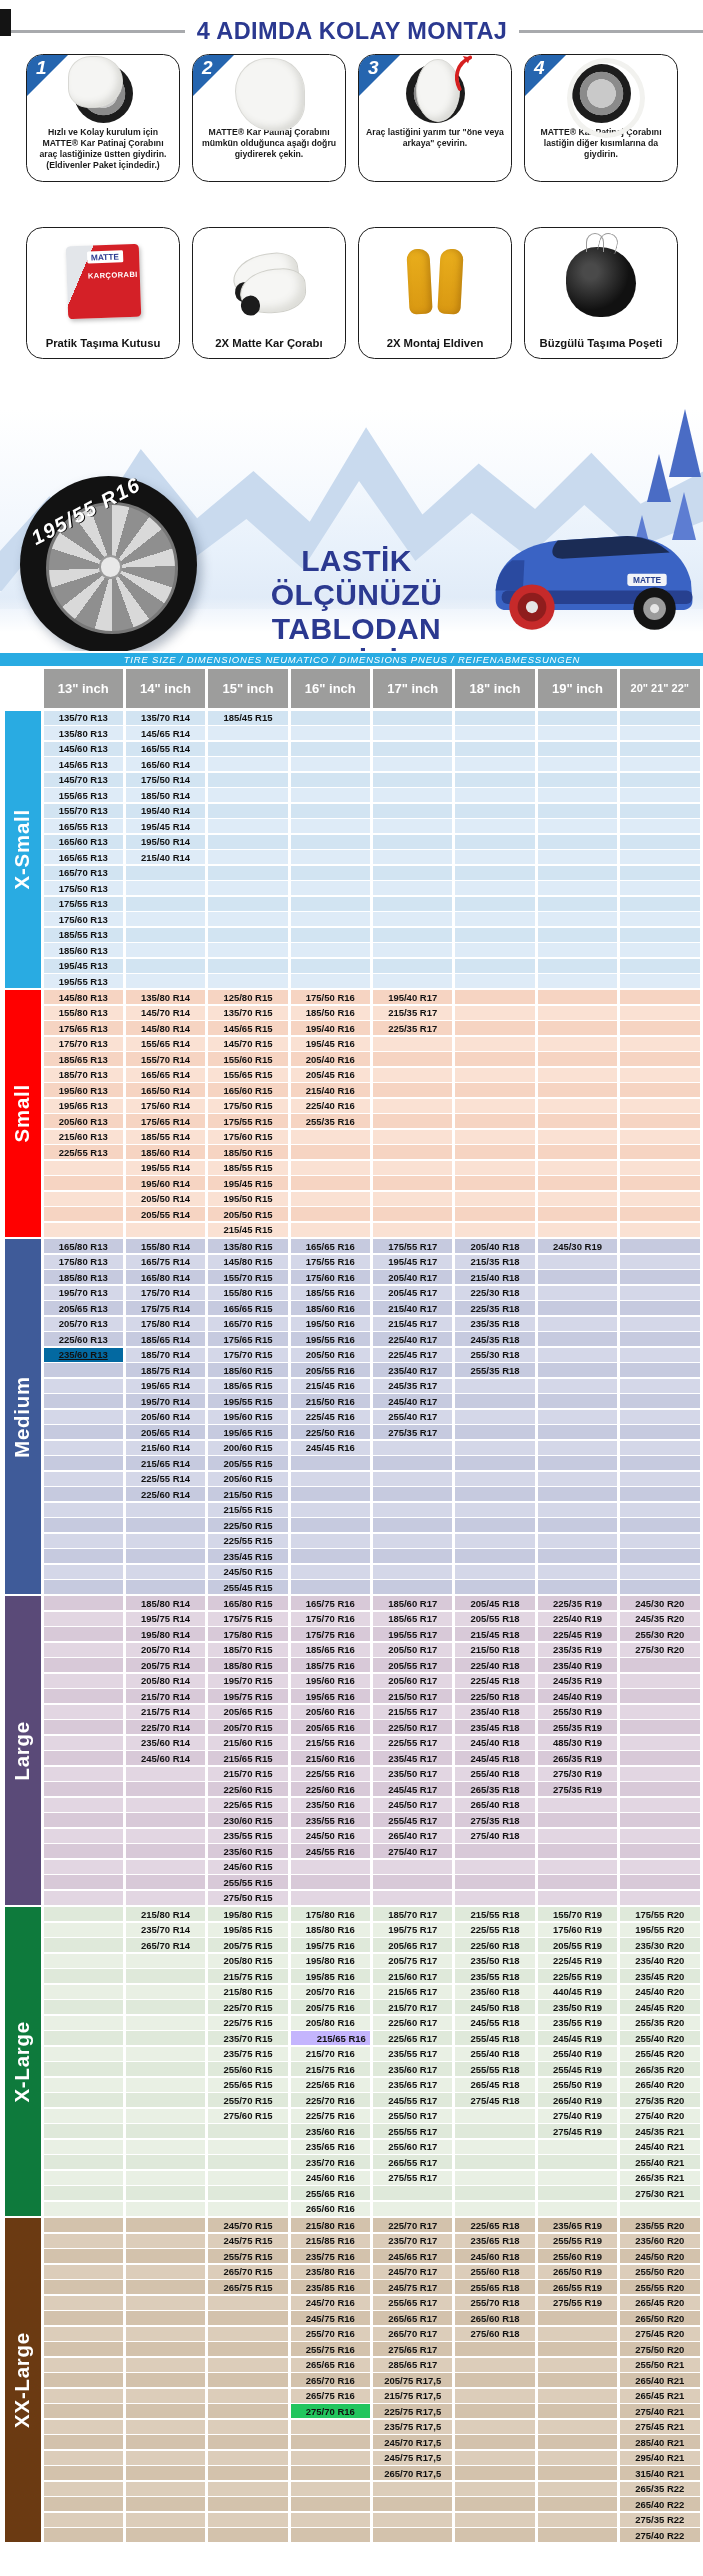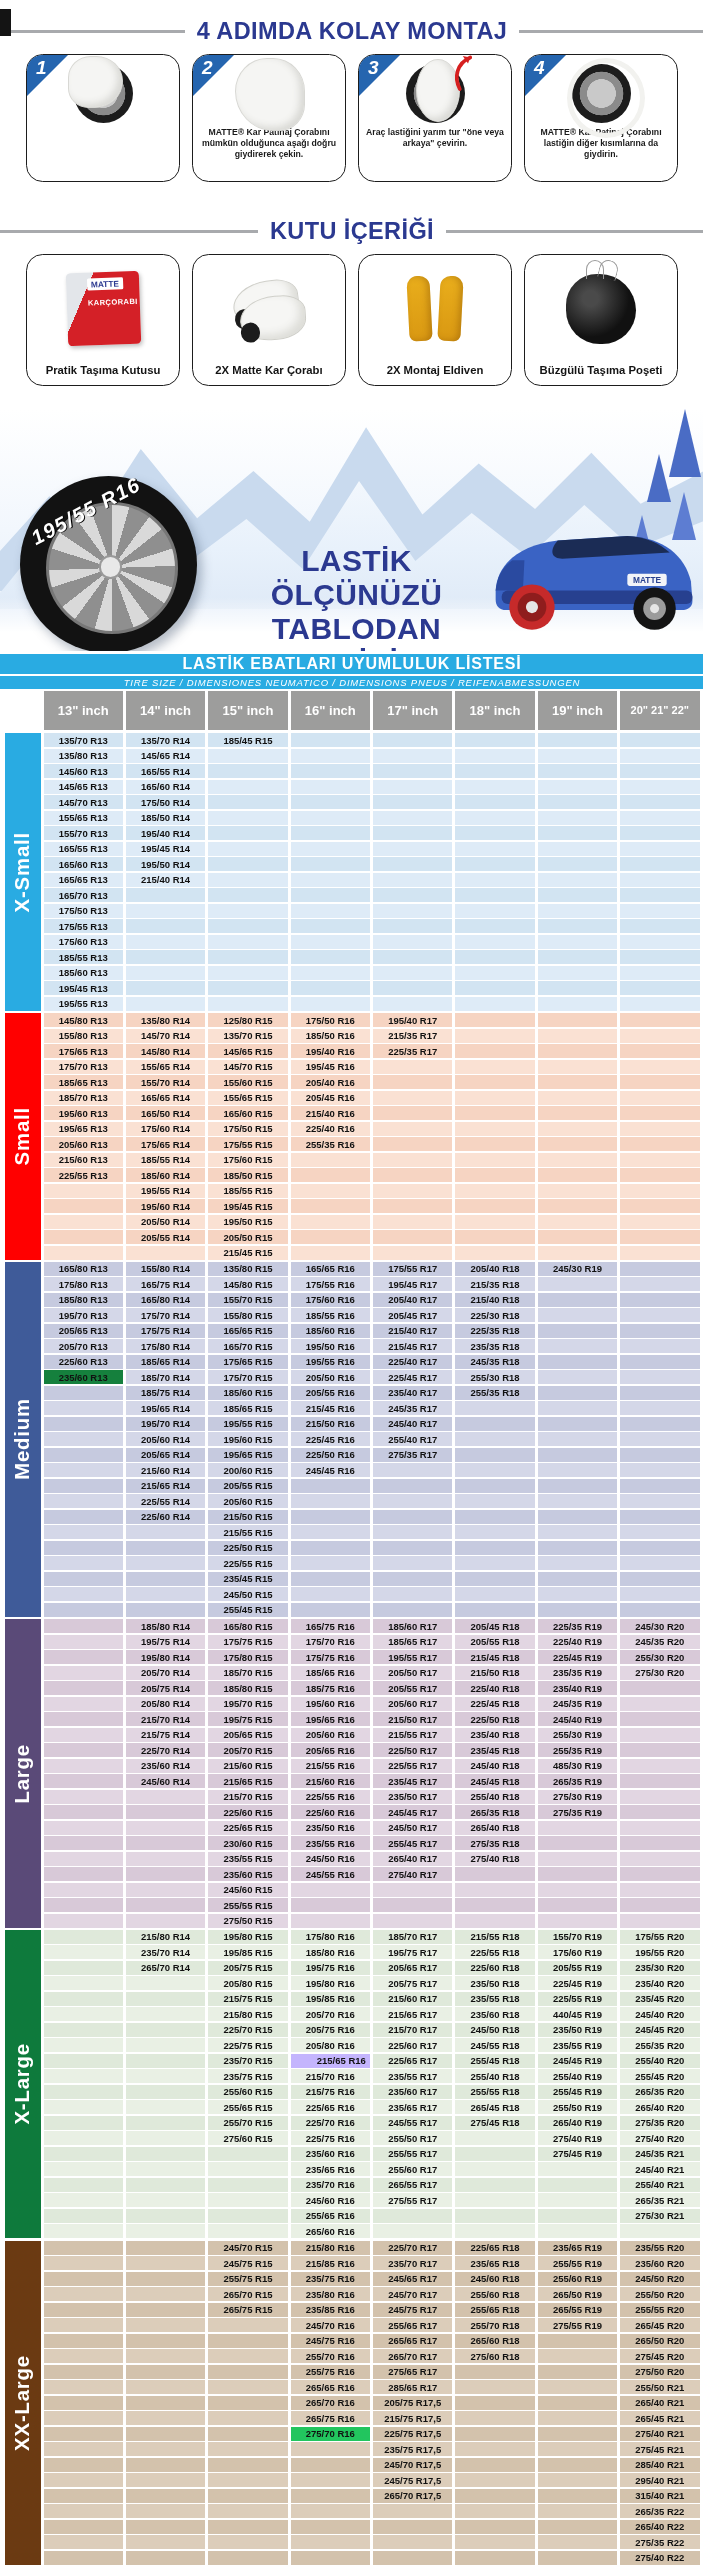--- a/index.html
+++ b/index.html
@@ -77,20 +77,21 @@
   </div>
   <div class="cards">
     <div class="card">
       <div class="tri"></div>
       <div class="tri-num">1</div>
       <div class="step-img">
         <div class="tire-mini">
             <div class="sock-mini"></div>
           </div>
       </div>
+      <div class="step-caption">Hızlı ve Kolay kurulum için MATTE® Kar Patinaj Çorabını araç lastiğinize üstten giydirin. (Eldivenler Paket İçindedir.)</div>
     </div>
     <div class="card">
       <div class="tri"></div>
       <div class="tri-num">2</div>
       <div class="step-img">
         <div class="tire-mini">
             <div class="sock-mini sock-full" style="border-radius:50% 50% 40% 60%;"></div>
           </div>
       </div>
       <div class="step-caption">MATTE® Kar Patinaj Çorabını mümkün olduğunca aşağı doğru giydirerek çekin.</div>
@@ -116,25 +117,20 @@
         <div class="tire-mini">
             <div class="sock-mini" style="left:-4.5px;top:-6px;width:68px;height:70px;border-radius:50%;background:transparent;border:5.3px solid #f2f2ef;box-shadow:none;"></div>
           </div>
       </div>
       <div class="step-caption">MATTE® Kar Patinaj Çorabını lastiğin diğer kısımlarına da giydirin.</div>
     </div>
   </div>
 </div>
 
 <div class="box-section">
-  <div class="title-row">
-    <div class="hline"></div>
-    <div class="big-title">KUTU İÇERİĞİ</div>
-    <div class="hline"></div>
-  </div>
   <div class="cards">
     <div class="box-card">
       <div class="box-img-zone">
         <div class="prod-box">
           <div class="brand">MATTE</div>
           <div class="pname">KARÇORABI</div>
         </div>
       </div>
       <div class="box-label">Pratik Taşıma Kutusu</div>
     </div>
@@ -194,21 +190,20 @@
     <circle cx="70" cy="140" r="30" fill="#c62a2a"></circle>
     <circle cx="70" cy="140" r="19" fill="#8f1d1d"></circle>
     <circle cx="70" cy="140" r="8" fill="#e6e6e6"></circle>
     <circle cx="232" cy="142" r="28" fill="#141414"></circle>
     <circle cx="232" cy="142" r="15" fill="#9b9b9b"></circle>
     <circle cx="232" cy="142" r="6" fill="#e6e6e6"></circle>
   </svg>
 </div>
 
 <div>
-  <div class="tbl-title">LASTİK EBATLARI UYUMLULUK LİSTESİ</div>
   <div class="tbl-sub">TIRE SIZE  /  DIMENSIONES NEUMATICO  /  DIMENSIONS PNEUS  /  REIFENABMESSUNGEN</div>
   <div class="tbl-head">
     <div class="spacer"></div>
   <div class="hcell" style="background: rgb(157, 157, 156);">13" inch</div>
       <div class="hcell" style="background: rgb(157, 157, 156);">14" inch</div>
       <div class="hcell" style="background: rgb(157, 157, 156);">15" inch</div>
       <div class="hcell" style="background: rgb(157, 157, 156);">16" inch</div>
       <div class="hcell" style="background: rgb(157, 157, 156);">17" inch</div>
       <div class="hcell" style="background: rgb(157, 157, 156);">18" inch</div>
       <div class="hcell" style="background: rgb(157, 157, 156);">19" inch</div>
@@ -555,21 +550,21 @@
           <div class="cell" style="background: rgb(212, 215, 232);"></div>
           <div class="cell" style="background: rgb(212, 215, 232);"></div>
           <div class="cell" style="background: rgb(198, 202, 223);">225/60 R13</div>
           <div class="cell" style="background: rgb(198, 202, 223);">185/65 R14</div>
           <div class="cell" style="background: rgb(198, 202, 223);">175/65 R15</div>
           <div class="cell" style="background: rgb(198, 202, 223);">195/55 R16</div>
           <div class="cell" style="background: rgb(198, 202, 223);">225/40 R17</div>
           <div class="cell" style="background: rgb(198, 202, 223);">245/35 R18</div>
           <div class="cell" style="background: rgb(198, 202, 223);"></div>
           <div class="cell" style="background: rgb(198, 202, 223);"></div>
-          <div class="cell" style="background: #15803d;">235/60 R13</div>
+          <div class="cell" style="background: #0369a1; text-decoration: underline;">235/60 R13</div>
           <div class="cell" style="background: rgb(212, 215, 232);">185/70 R14</div>
           <div class="cell" style="background: rgb(212, 215, 232);">175/70 R15</div>
           <div class="cell" style="background: rgb(212, 215, 232);">205/50 R16</div>
           <div class="cell" style="background: rgb(212, 215, 232);">225/45 R17</div>
           <div class="cell" style="background: rgb(212, 215, 232);">255/30 R18</div>
           <div class="cell" style="background: rgb(212, 215, 232);"></div>
           <div class="cell" style="background: rgb(212, 215, 232);"></div>
           <div class="cell" style="background: rgb(198, 202, 223);"></div>
           <div class="cell" style="background: rgb(198, 202, 223);">185/75 R14</div>
           <div class="cell" style="background: rgb(198, 202, 223);">185/60 R15</div>

